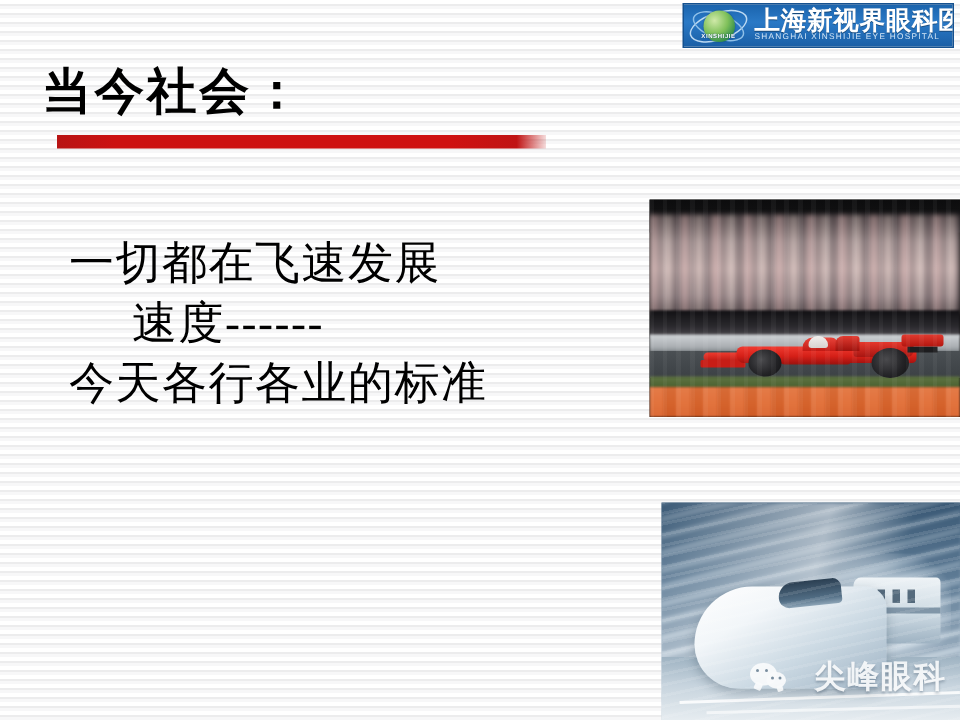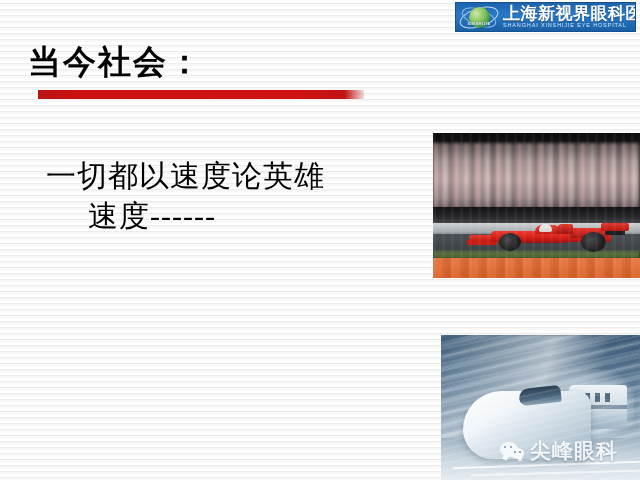--- a/index.html
+++ b/index.html
@@ -439,21 +439,21 @@
     pointer-events: none;
   }
 
   
   .watermark {
     position: absolute;
     left: 500px;
     top: 437px;
     display: flex;
     align-items: center;
-    gap: 6px;
+    gap: 19px;
     opacity: 0.88;
     pointer-events: none;
     text-align: center;
   }
   .wechat-icon {
     position: relative;
     width: 24px;
     height: 20px;
     flex: 0 0 auto;
   }
@@ -533,22 +533,23 @@
     <div class="logo-text">
       <div class="logo-cn">上海新视界眼科医院</div>
       <div class="logo-en">SHANGHAI XINSHIJIE EYE HOSPITAL</div>
     </div>
   </div>
 
   <div class="slide-title">当今社会：</div>
   <div class="title-rule"></div>
 
   <div class="body-text">
-    <div class="body-line">一切都以速度论英雄</div>
+    <div class="body-line">一切都在飞速发展</div>
     <div class="body-line indented">速度------</div>
+    <div class="body-line">今天各行各业的标准</div>
   </div>
 
   <div class="photo-f1">
     <div class="f1-sky"></div>
     <div class="f1-crowd"></div>
     <div class="f1-darkband"></div>
     <div class="f1-wall"></div>
     <div class="f1-track"></div>
     <div class="f1-grass"></div>
     <div class="f1-runoff"></div>

